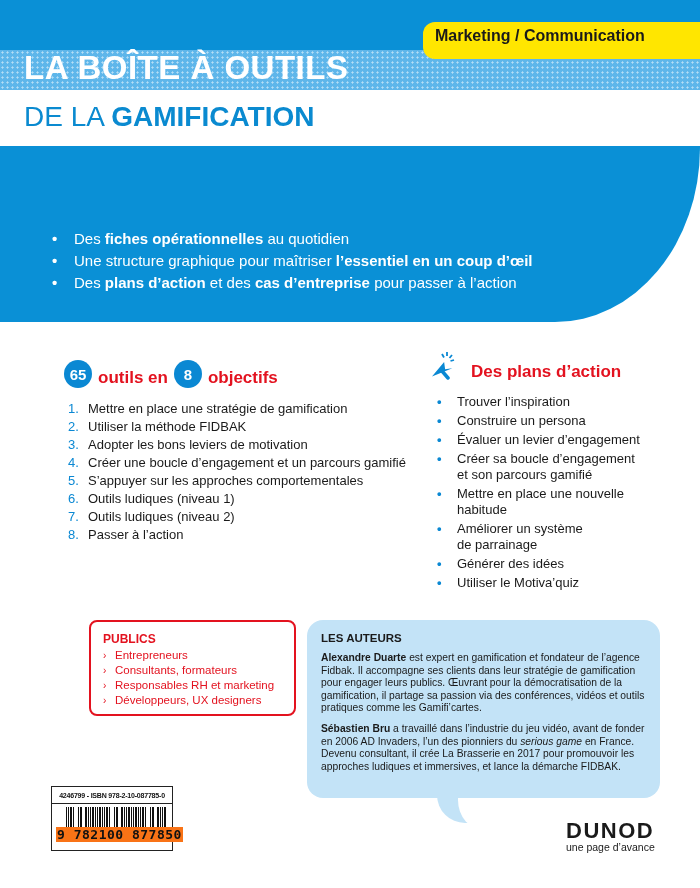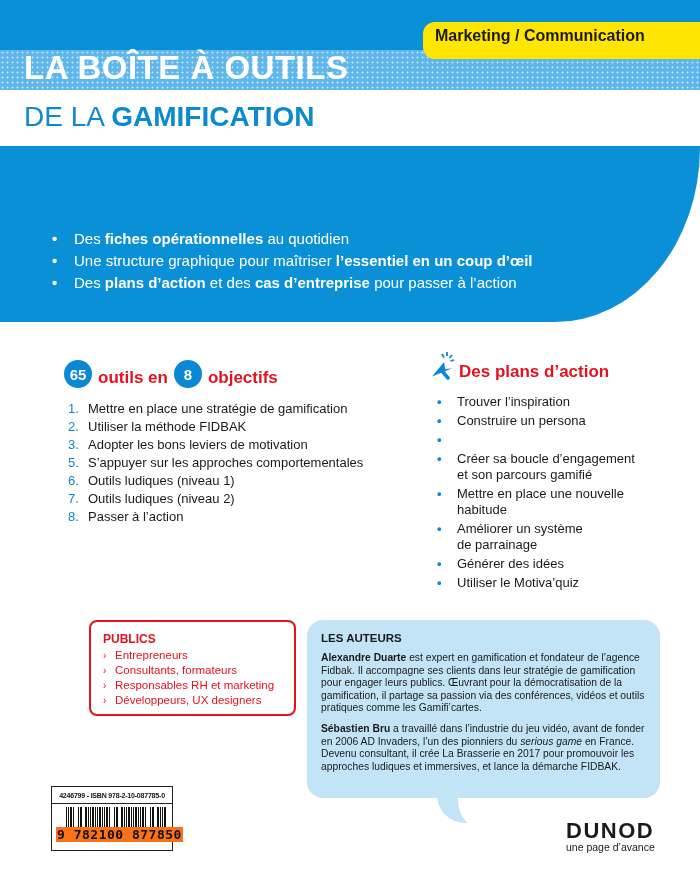--- a/index.html
+++ b/index.html
@@ -49,21 +49,21 @@
   .num-badge {
     width: 28px; height: 28px; border-radius: 50%; background: #0a88d3; color: #fff;
     font-weight: bold; font-size: 15px; display: flex; align-items: center; justify-content: center;
   }
   .red-text { color: #e3121f; font-weight: bold; font-size: 17px; }
   .objectives-list { position: absolute; left: 68px; top: 400px; list-style: none; }
   .objectives-list li { font-size: 13px; line-height: 18px; color: #1a1a1a; white-space: nowrap; }
   .objectives-list li .num { display: inline-block; width: 20px; color: #0a88d3; }
 
   
-  .actions-heading { position: absolute; left: 430px; top: 350px; display: flex; align-items: flex-end; gap: 3px; }
+  .actions-heading { position: absolute; left: 430px; top: 350px; display: flex; align-items: flex-end; gap: 15px; }
   .actions-heading .red-text { font-size: 17px; line-height: 24px; }
   .actions-list { position: absolute; left: 437px; top: 394px; list-style: none; width: 240px; }
   .actions-list li { font-size: 13px; line-height: 16px; margin-bottom: 3px; display: flex; color: #1a1a1a; }
   .actions-list li .dot { color: #0a88d3; width: 20px; flex-shrink: 0; font-weight: bold; }
 
   
   .publics-box {
     position: absolute; left: 89px; top: 620px; width: 207px; height: 96px;
     border: 2px solid #e3121f; border-radius: 8px; padding: 10px 12px;
   }
@@ -141,20 +141,21 @@
 <div class="objectives-heading">
   <div class="num-badge">65</div>
   <span class="red-text">outils en</span>
   <div class="num-badge">8</div>
   <span class="red-text">objectifs</span>
 </div>
 <ol class="objectives-list">
   <li><span class="num">1.</span><span>Mettre en place une stratégie de gamification</span></li>
   <li><span class="num">2.</span><span>Utiliser la méthode FIDBAK</span></li>
   <li><span class="num">3.</span><span>Adopter les bons leviers de motivation</span></li>
+  <li><span class="num">4.</span><span>Créer une boucle d’engagement et un parcours gamifié</span></li>
   <li><span class="num">5.</span><span>S’appuyer sur les approches comportementales</span></li>
   <li><span class="num">6.</span><span>Outils ludiques (niveau 1)</span></li>
   <li><span class="num">7.</span><span>Outils ludiques (niveau 2)</span></li>
   <li><span class="num">8.</span><span>Passer à l’action</span></li>
 </ol>
 
 <div class="actions-heading">
   <span>
     <svg width="26" height="30" viewBox="0 0 26 30">
       <path d="M3 28 L13 12 L15 19 L22 17 Z" fill="#0a88d3" transform="rotate(8 13 20)"></path>
@@ -171,20 +172,21 @@
   <li>
       <span class="dot">•</span>
       <span>Trouver l’inspiration</span>
     </li>
   <li>
       <span class="dot">•</span>
       <span>Construire un persona</span>
     </li>
   <li>
       <span class="dot">•</span>
+      <span>Évaluer un levier d’engagement</span>
     </li>
   <li style="width:200px">
       <span class="dot">•</span>
       <span>Créer sa boucle d’engagement et son parcours gamifié</span>
     </li>
   <li style="width:200px">
       <span class="dot">•</span>
       <span>Mettre en place une nouvelle habitude</span>
     </li>
   <li style="width:160px">

